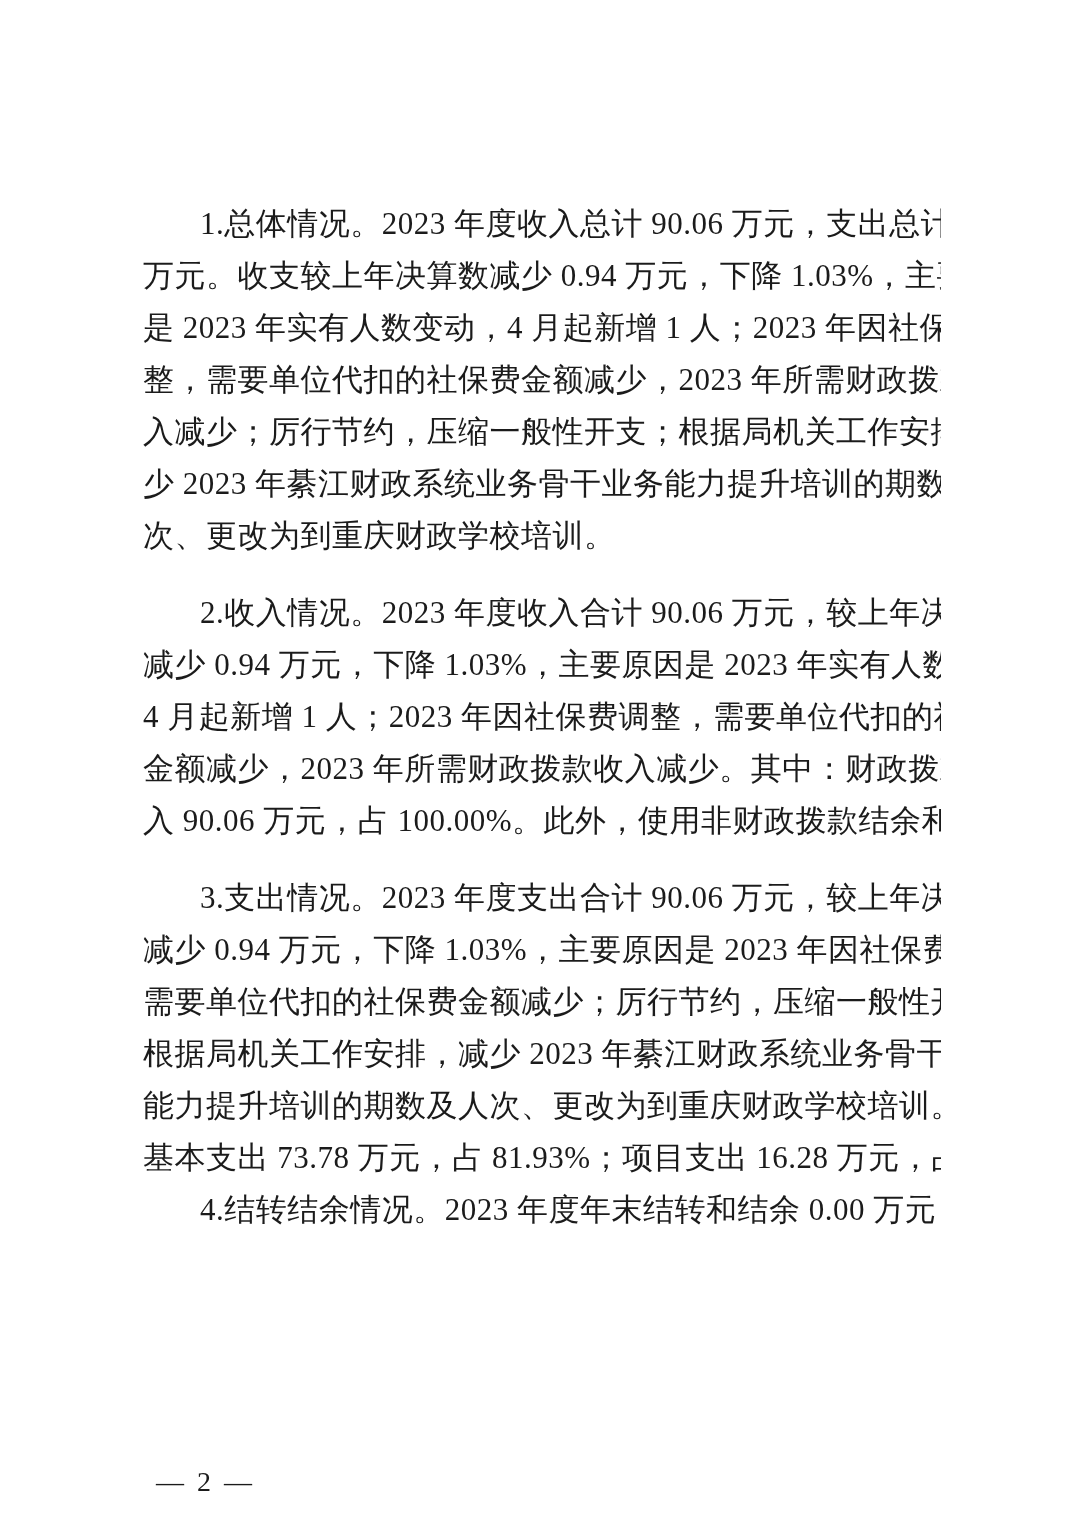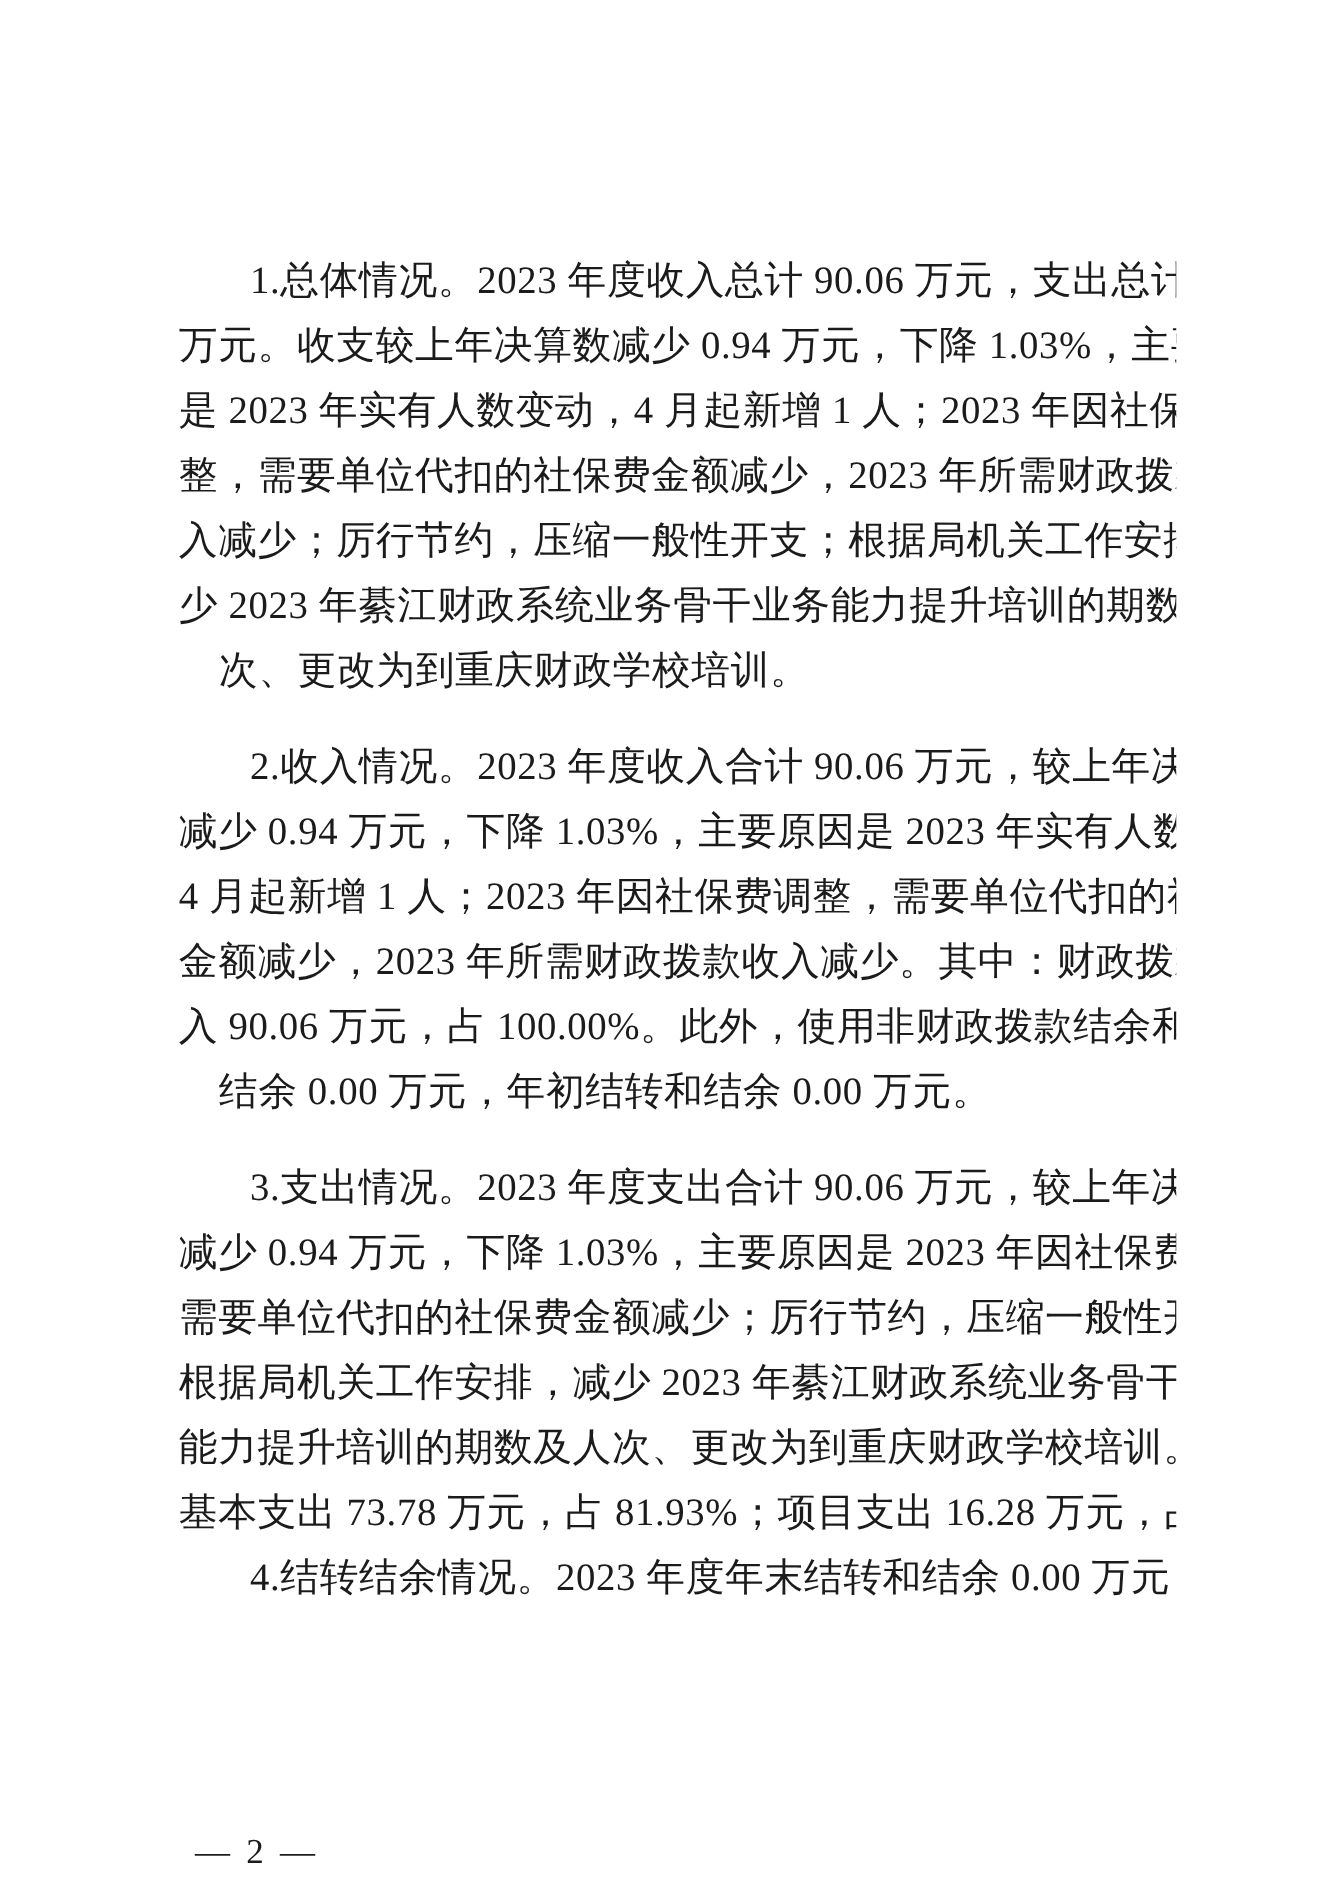--- a/index.html
+++ b/index.html
@@ -39,21 +39,20 @@
     text-align: justify;
     
     text-align-last: justify;
     letter-spacing: 0.5px;
   }
   .line.indent {
     text-indent: 57px;
   }
   .line.para-end {
     text-align-last: left;
-    margin-left: 32px;
   }
   .page-number {
     position: absolute;
     left: 156px;
     top: 1468px;
     font-size: 28px;
     line-height: 28px;
     letter-spacing: 3px;
     color: #1b1b1b;
   }
@@ -73,21 +72,20 @@
       <div class="line">少 2023 年綦江财政系统业务骨干业务能力提升培训的期数及人</div>
       <div class="line para-end">次、更改为到重庆财政学校培训。</div>
     </div>
 
     <div class="para gap-before">
       <div class="line indent">2.收入情况。2023 年度收入合计 90.06 万元，较上年决算数</div>
       <div class="line">减少 0.94 万元，下降 1.03%，主要原因是 2023 年实有人数变动，</div>
       <div class="line">4 月起新增 1 人；2023 年因社保费调整，需要单位代扣的社保费</div>
       <div class="line">金额减少，2023 年所需财政拨款收入减少。其中：财政拨款收</div>
       <div class="line">入 90.06 万元，占 100.00%。此外，使用非财政拨款结余和专用</div>
-      <div class="line para-end">结余 0.00 万元，年初结转和结余 0.00 万元。</div>
     </div>
 
     <div class="para gap-before">
       <div class="line indent">3.支出情况。2023 年度支出合计 90.06 万元，较上年决算数</div>
       <div class="line">减少 0.94 万元，下降 1.03%，主要原因是 2023 年因社保费调整，</div>
       <div class="line">需要单位代扣的社保费金额减少；厉行节约，压缩一般性开支；</div>
       <div class="line">根据局机关工作安排，减少 2023 年綦江财政系统业务骨干业务</div>
       <div class="line">能力提升培训的期数及人次、更改为到重庆财政学校培训。其中：</div>
       <div class="line">基本支出 73.78 万元，占 81.93%；项目支出 16.28 万元，占 18.07%。</div>
     </div>

